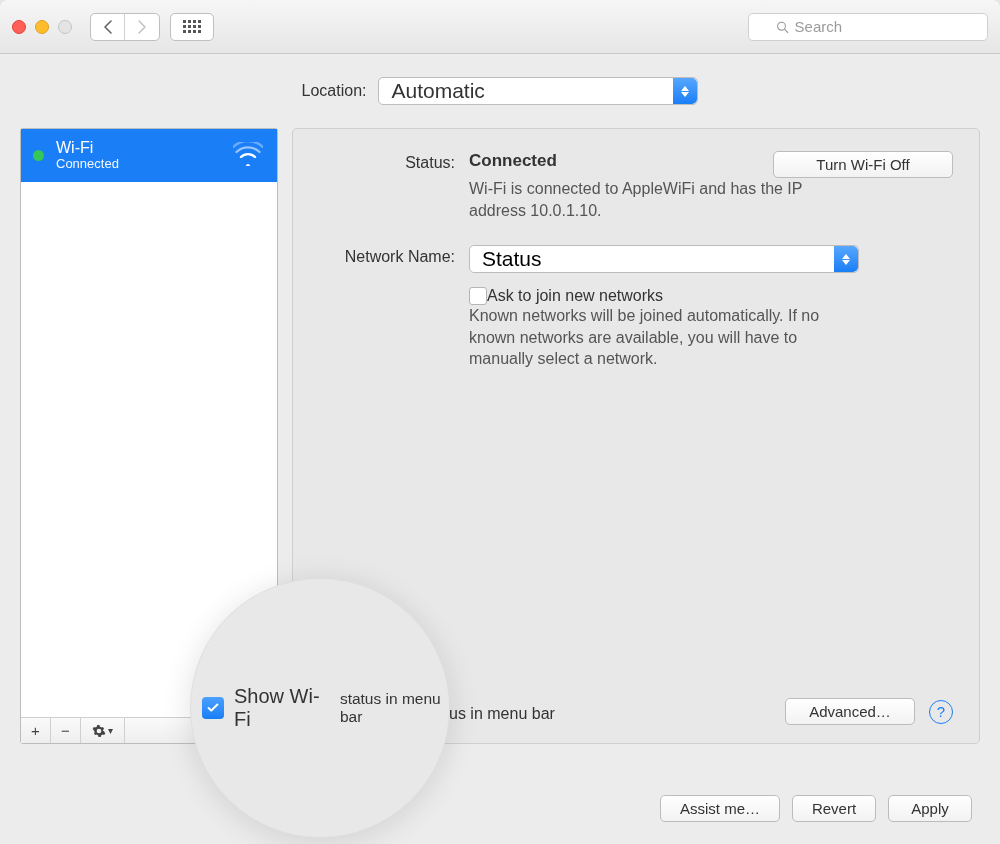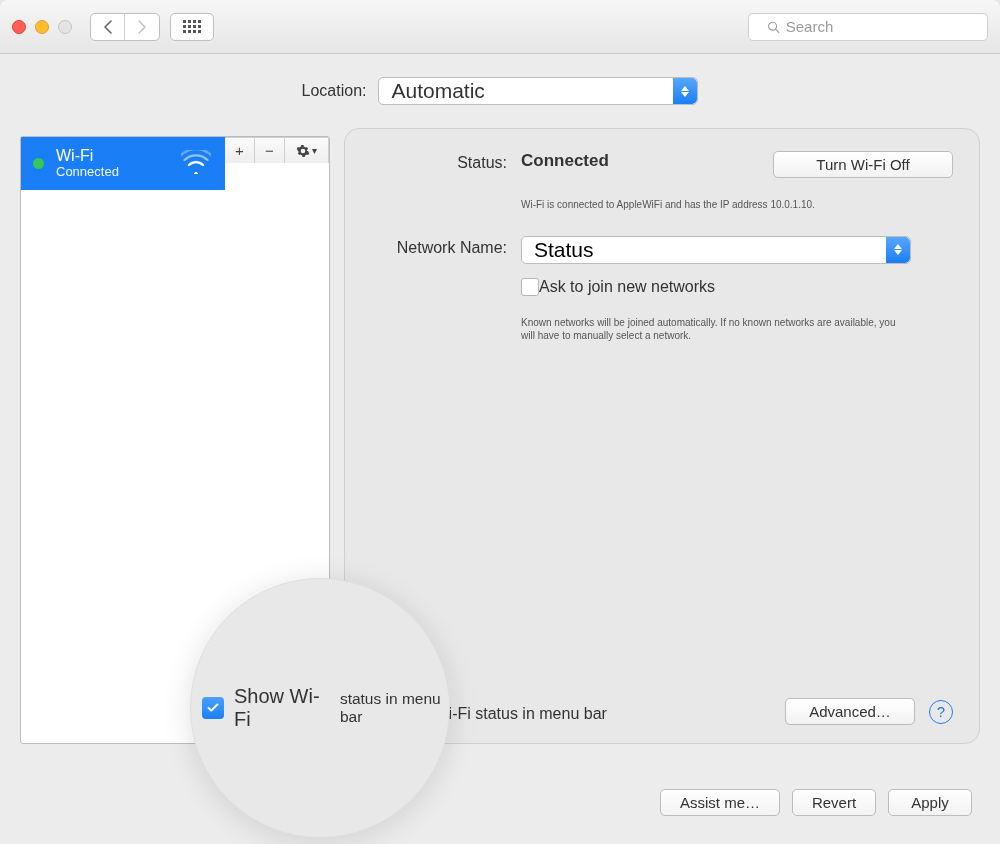--- a/index.html
+++ b/index.html
@@ -67,21 +67,21 @@
   font-size: 16px; color: #4a4a4a; font-weight: 400;
   pointer-events: none;
 }
 .search {
   margin-left: auto;
   display: flex; align-items: center;
   width: 240px; height: 28px;
   border: 1px solid #cfcfcf;
   border-radius: 5px;
   background: #fff;
-  padding: 0 18px;
+  padding: 0 27px;
   color: #9b9b9b;
 }
 .search-icon { width:14px; height:14px; margin-right:6px; }
 .search input { border:none; outline:none; font-size:15px; color:#333; width:100%; background:transparent; }
 .search input::placeholder { color:#9b9b9b; }
 
 .toprow {
   height: 74px;
   display: flex; align-items: center; justify-content: center;
   gap: 12px;
@@ -108,26 +108,25 @@
 .caps .up { border-bottom:5px solid #fff; }
 .caps .dn { border-top:5px solid #fff; }
 
 .content {
   display: flex;
   padding: 0 20px 14px 20px;
   gap: 14px;
   height: 630px;
 }
 .sidebar {
-  width: 310px;
-  display: flex; flex-direction: row;
+  width: 258px;
+  display: flex; flex-direction: column;
   border: 1px solid #bcbcbc;
   border-radius: 3px;
   background: #fff;
-  margin-top: 8px;
 }
 .sidebar-list { flex: 1; overflow: hidden; }
 .sidebar-item {
   display: flex; align-items: center;
   padding: 10px 12px 10px 12px;
   background: #1a7ef6;
   color: #fff;
   position: relative;
 }
 .status-dot { width:11px; height:11px; border-radius:50%; background:#34c759; margin-right:12px; flex-shrink:0; }
@@ -148,41 +147,41 @@
   border-right:1px solid #d0d0d0;
   font-size:15px; color:#444;
 }
 .sf-btn.gear { width:44px; }
 .sf-btn.gear svg { width:14px; height:14px; }
 
 .panel {
   flex:1;
   background:#e8e8e8;
   border:1px solid #cfcfcf;
-  border-radius:15px;
+  border-radius:5px;
   padding: 22px 26px 18px 26px;
   position: relative;
 }
 .row { display:flex; margin-bottom:10px; }
 .lbl { width:150px; text-align:right; padding-right:14px; font-size:16px; color:#333; padding-top:3px; }
 .val { flex:1; }
 .status-line { display:flex; align-items:flex-start; gap:20px; }
 .status-text { font-weight:600; font-size:17px; color:#333; }
 .btn {
   height:27px;
   padding: 0 16px;
   border:1px solid #bcbcbc;
   border-radius:5px;
   background:linear-gradient(#fff,#f2f2f2);
   font-size:15px;
   color:#333;
   display:inline-flex; align-items:center; justify-content:center;
   white-space:nowrap;
 }
-.desc { font-size:10px; color:#555; margin-top:20px; line-height:1.35; }
+.desc { font-size:16px; color:#555; margin-top:0; line-height:1.35; }
 .checkbox-row { display:flex; align-items:center; margin-top:4px; }
 .cb {
   width:18px; height:18px; border:1px solid #b5b5b5; border-radius:3px; background:#fff; flex-shrink:0;
   display:flex; align-items:center; justify-content:center;
 }
 .cb.checked { background:linear-gradient(#4ba0ff,#1a7ef6); border-color:#1a7ef6; color:#fff; }
 .cb.checked svg { width:12px; height:12px; }
 
 .panel-bottom {
   position:absolute; left:26px; right:26px; bottom:18px;
@@ -191,21 +190,21 @@
 .help {
   width:24px; height:24px; border-radius:50%;
   border:1.5px solid #1a7ef6; color:#1a7ef6;
   display:flex; align-items:center; justify-content:center;
   font-size:15px; margin-left:14px;
 }
 
 .footer-btns {
   position:absolute;
   right:28px;
-  bottom:28px;
+  bottom:22px;
   display:flex; gap:12px;
 }
 .footer-btns .btn { min-width:84px; }
 
 
 .magnifier {
   position:absolute;
   left:190px;
   top:578px;
   width:260px; height:260px;

